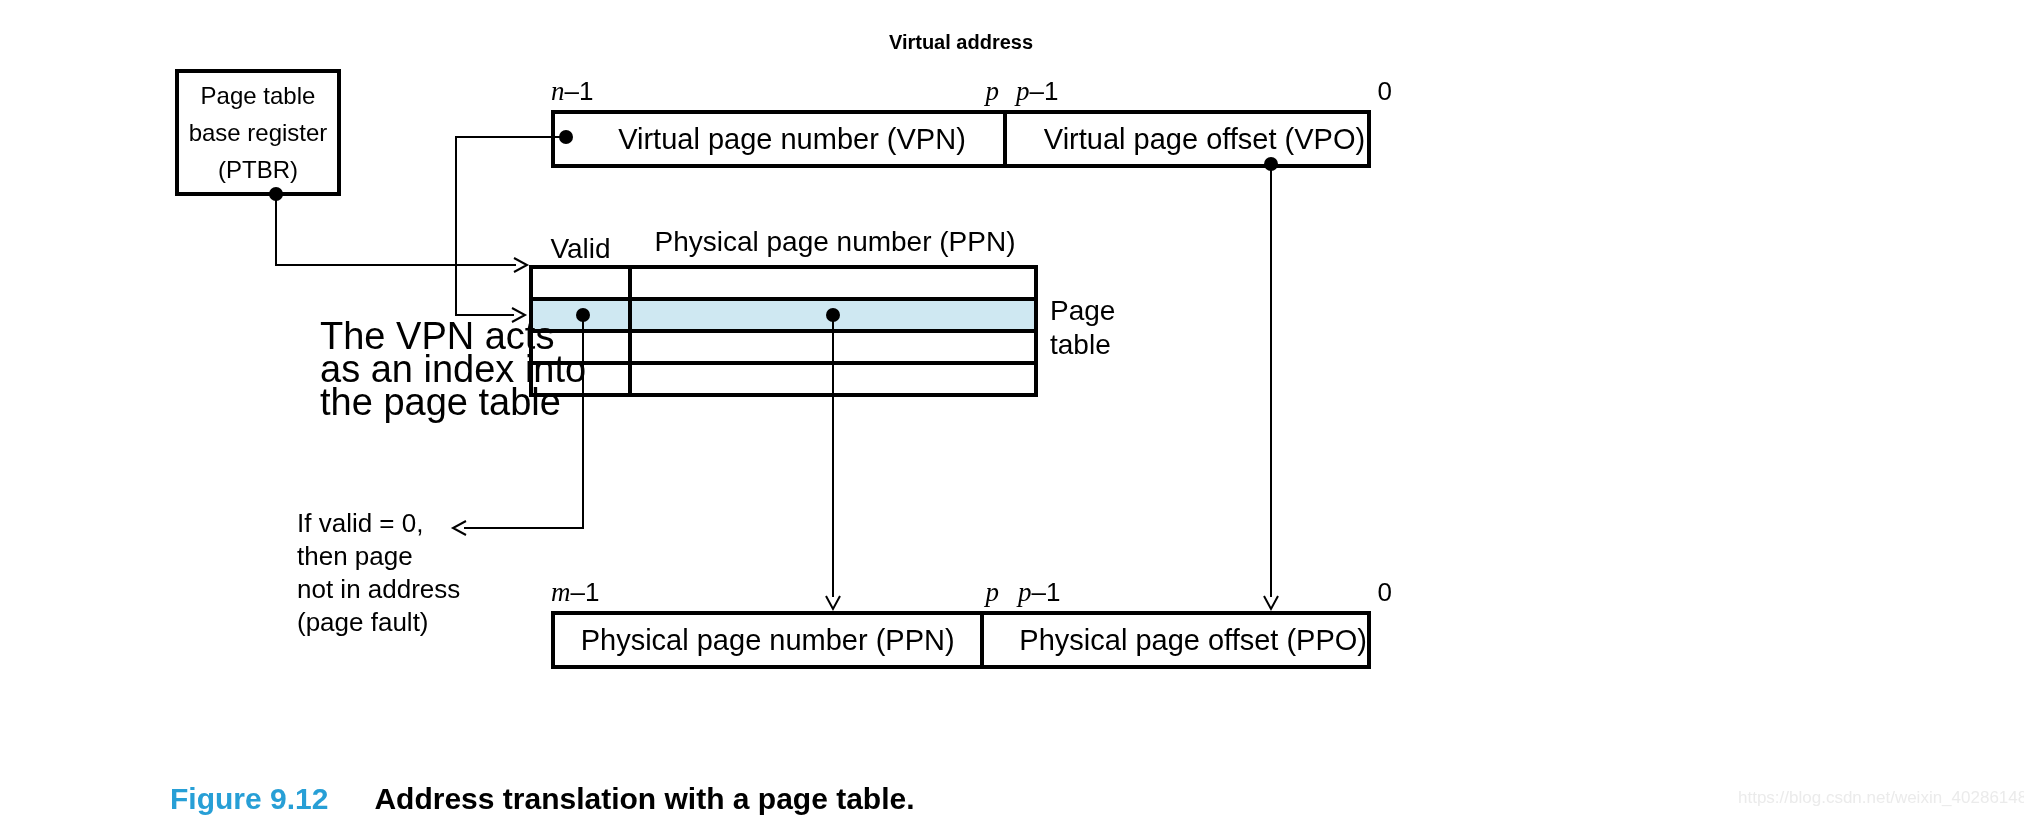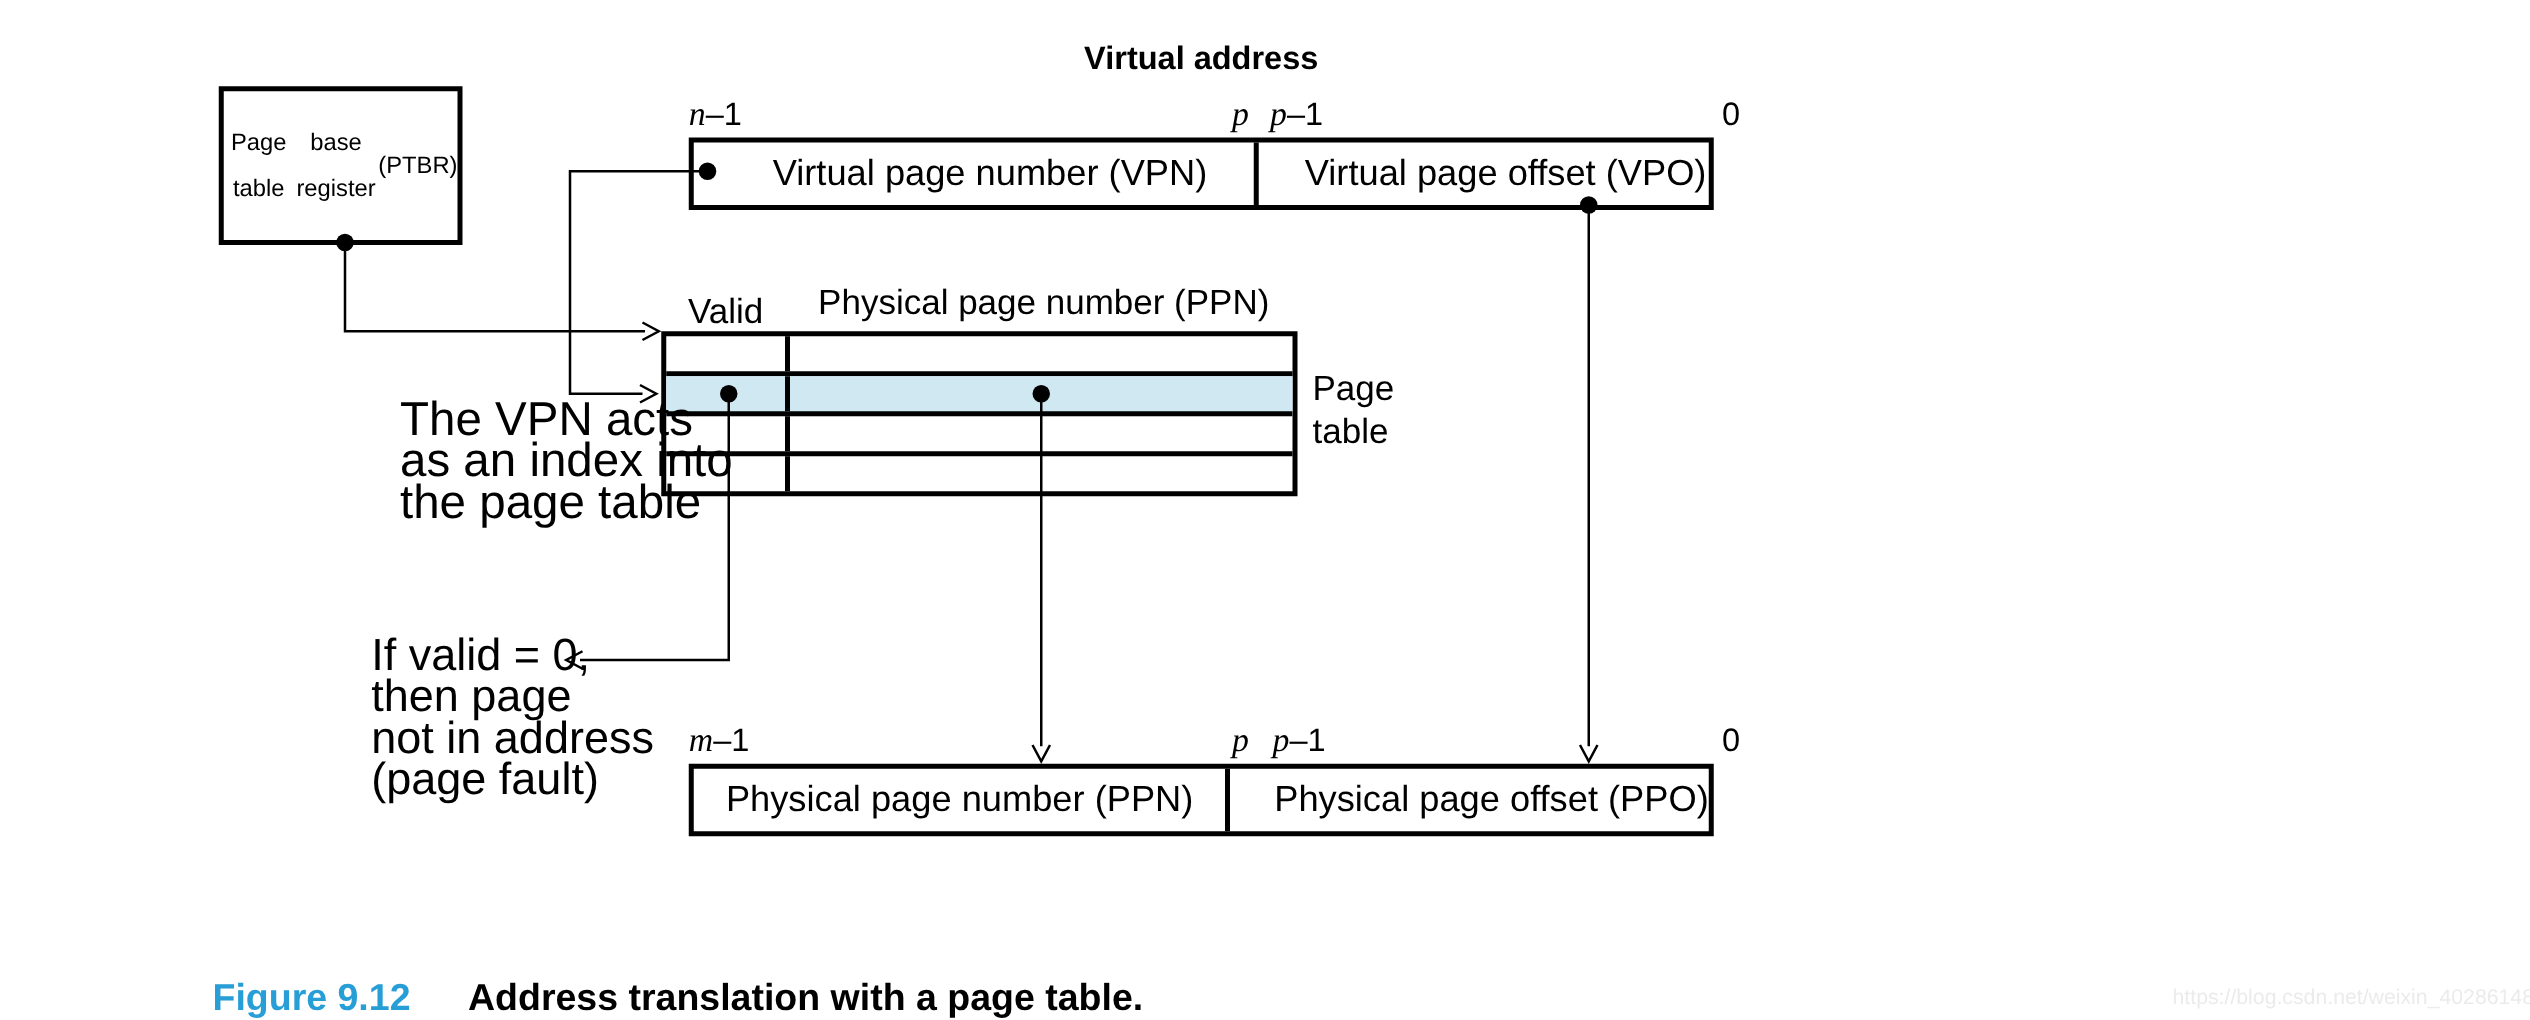--- a/index.html
+++ b/index.html
@@ -12,28 +12,28 @@
     color: #000;
     overflow: hidden;
   }
   .abs { position: absolute; }
 
   
   .connectors { position: absolute; left: 0; top: 0; pointer-events: none; }
 
   
   .ptbr-box {
-    left: 175px; top: 69px; width: 195px; height: 127px;
+    left: 175px; top: 69px; width: 166px; height: 127px;
     border: 4px solid #000; box-sizing: border-box;
-    display: flex; flex-direction: row; align-items: center; justify-content: center;
-    font-size: 19px; line-height: 37px; text-align: center;
+    display: flex; flex-direction: column; align-items: center; justify-content: center;
+    font-size: 24px; line-height: 37px; text-align: center;
   }
 
   
-  .va-title { left: 551px; top: 31px; width: 820px; text-align: center; font-weight: bold; font-size: 26px; }
+  .va-title { left: 551px; top: 31px; width: 820px; text-align: center; font-weight: bold; font-size: 20px; }
   .pa-title { left: 551px; top: 684px; width: 820px; text-align: center; font-weight: bold; font-size: 32px; }
 
   
   .bit { font-size: 26px; white-space: nowrap; }
   .bit .var { font-style: italic; font-family: "Liberation Serif", serif; font-size: 27px; }
   .vbits-n   { left: 551px;  top: 76px; }
   .vbits-p   { right: 1025px; top: 76px; }
   .vbits-p1  { left: 1016px; top: 76px; }
   .vbits-0   { right: 632px; top: 76px; }
   .pbits-m   { left: 551px;  top: 577px; }
@@ -67,21 +67,21 @@
   .pt-row { flex: 1; display: flex; border-bottom: 4px solid #000; }
   .pt-row:last-child { border-bottom: none; }
   .pt-valid { width: 95px; border-right: 4px solid #000; }
   .pt-ppn { flex: 1; }
 
   
   .pt-label { left: 1050px; top: 294px; font-size: 28px; line-height: 34px; }
 
   
   .ann-vpn   { left: 320px; top: 320px; font-size: 38px; line-height: 33px; }
-  .ann-valid { left: 297px; top: 507px; font-size: 36px; line-height: 33px; }
+  .ann-valid { left: 297px; top: 507px; font-size: 26px; line-height: 33px; }
 
   
   .caption { left: 170px; top: 745px; font-size: 30px; font-weight: bold; white-space: nowrap; margin-top: 37px; }
   .cap-num { margin-right: 46px; }
 
   
   .watermark { left: 1738px; top: 788px; font-size: 17px; letter-spacacing: 0.2px; }
 </style>
 </head>
 <body>

